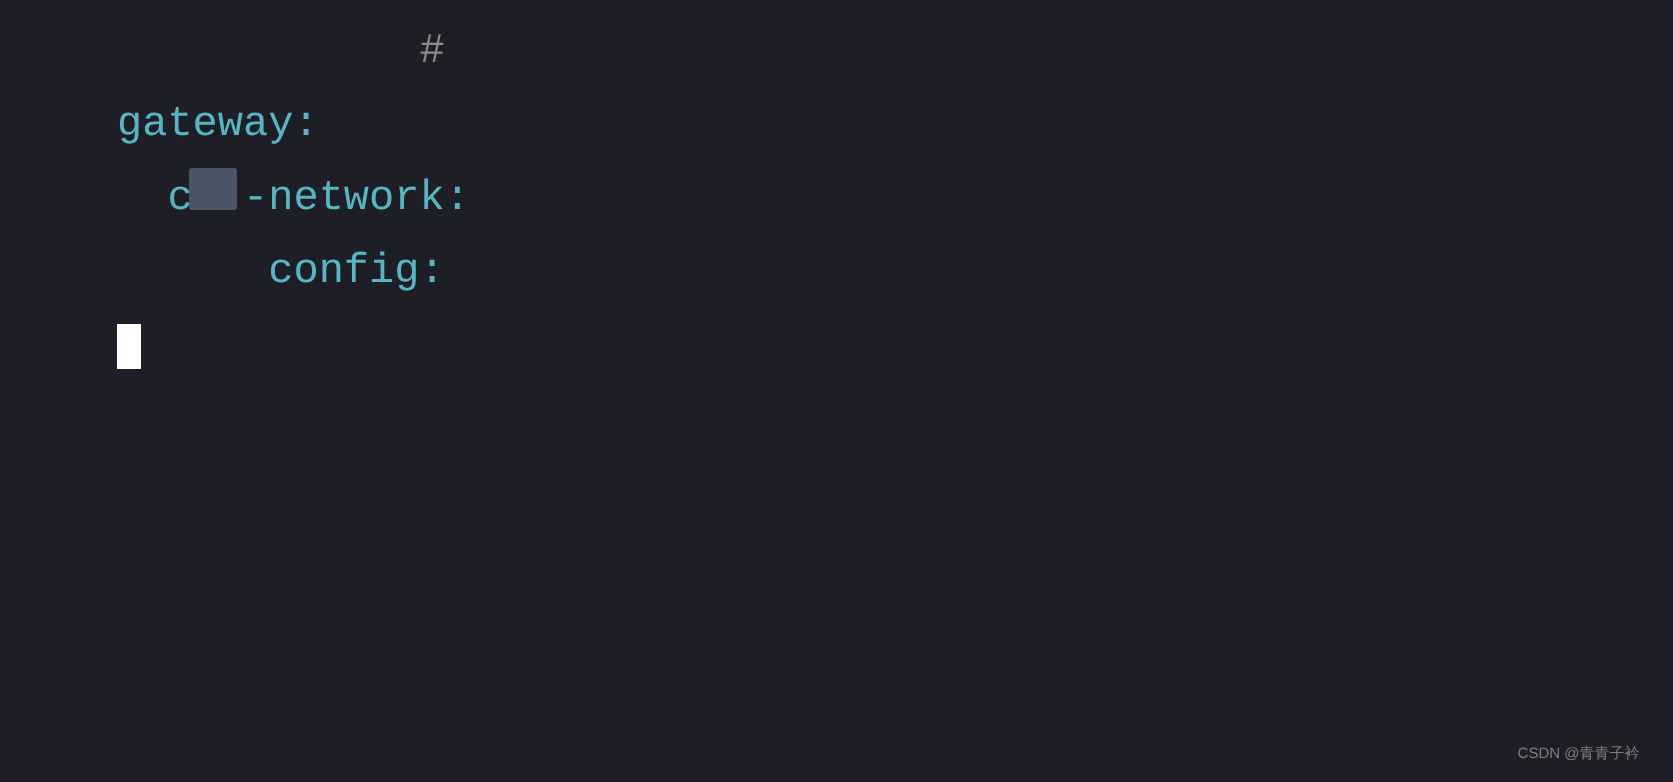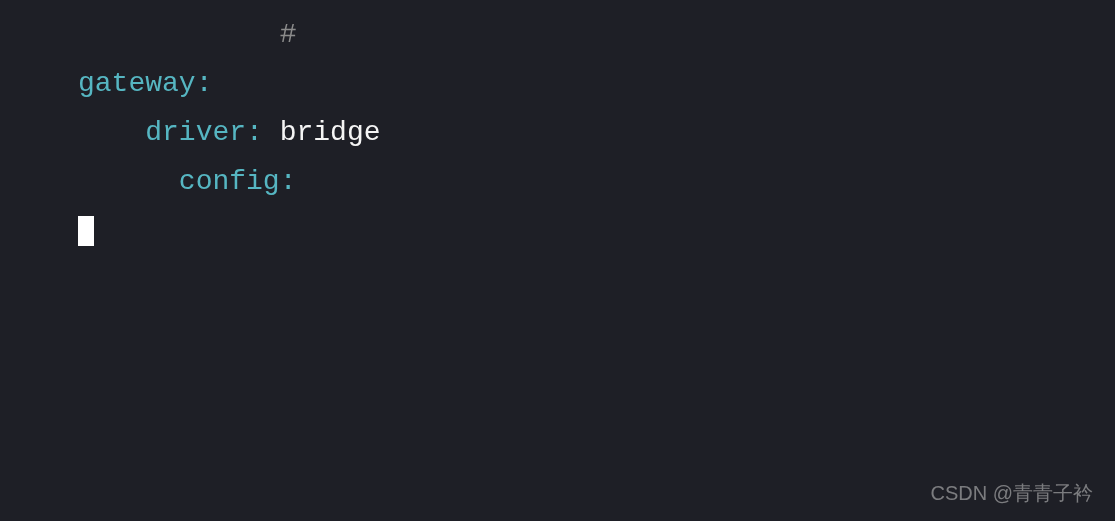--- a/index.html
+++ b/index.html
@@ -56,35 +56,35 @@
       top: 4px;
       width: 32px;
       height: 28px;
       background-color: #4a5568;
       border-radius: 2px;
     }
     .watermark {
       position: absolute;
       bottom: 10px;
       right: 22px;
-      font-size: 20px;
+      font-size: 10px;
       color: rgba(200, 200, 200, 0.55);
       font-family: Arial, sans-serif;
     }
   </style>
 </head>
 <body>
 
 <div>
   <div class="code-line"><span>            </span><span class="comment">#</span></div>
 
   <div class="code-line"><span class="yaml-key">gateway</span><span class="colon">:</span></div>
 
+  <div class="code-line"><span>  </span><span class="yaml-key obscured"><span>c</span><span style="opacity:0">xx</span><span>-network</span></span><span class="colon">:</span></div>
 
-  <div class="code-line"><span>    </span><span class="yaml-key">driver</span><span class="colon">:</span> <span class="yaml-value">bridge</span></div>
 
 
   <div class="code-line"><span>      </span><span class="yaml-key">config</span><span class="colon">:</span></div>
 
 
 
   <div class="code-line"><span class="cursor"></span></div>
 </div>
 
 <div class="watermark">CSDN @青青子衿</div>

